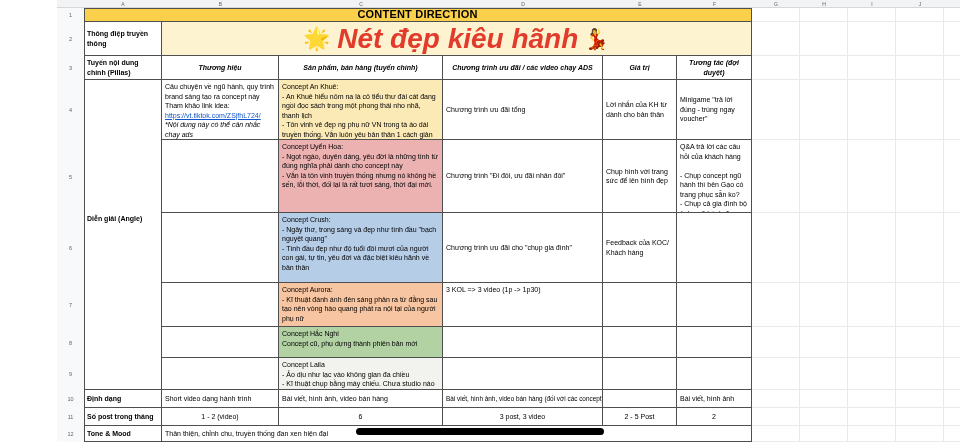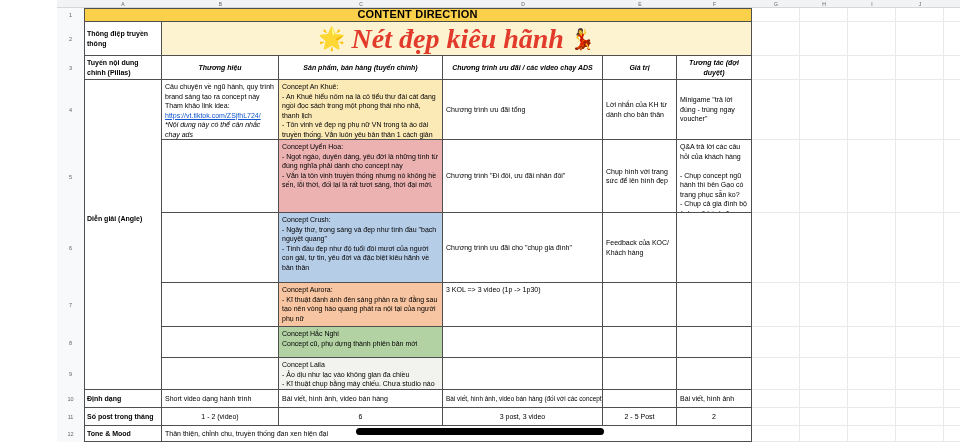--- a/index.html
+++ b/index.html
@@ -25,21 +25,21 @@
   .bold{font-weight:bold;}
   .hdr{font-weight:bold;font-style:italic;align-items:center;justify-content:center;text-align:center;}
   .pre{white-space:pre-line;}
   .nowrap{white-space:nowrap;}
   .ghost{border-bottom:1px solid #e9e9e9;box-sizing:border-box;
          background:repeating-linear-gradient(to right,transparent 0,transparent 47px,#e9e9e9 47px,#e9e9e9 48px);}
   .frame{position:absolute;left:84px;top:8px;width:668px;height:434px;border-left:1px solid #4f4f4f;border-top:1px solid #4f4f4f;box-sizing:border-box;pointer-events:none;}
 
   .banner-cell{font-size:11px;letter-spacing:.2px;font-weight:bold;}
   .title-cell{gap:6px;}
-  .big-title{font-family:Liberation Serif, serif;font-style:italic;font-weight:bold;font-size:28px;line-height:30px;}
+  .big-title{font-family:Liberation Sans, sans-serif;font-style:italic;font-weight:bold;font-size:28px;line-height:30px;}
   .emoji-star{font-size:22px;line-height:22px;color:#f9ab00;}
   .emoji-dancer{font-size:20px;line-height:20px;color:#d93025;}
   .link{color:#1155cc;text-decoration:underline;cursor:pointer;}
   .note{font-style:italic;}
   .angle-span{position:relative;top:-16px;}
   .redaction{position:absolute;left:356px;top:428px;width:248px;height:7px;background:#000;border-radius:3.5px;}
 </style>
 </head>
 <body>
 

